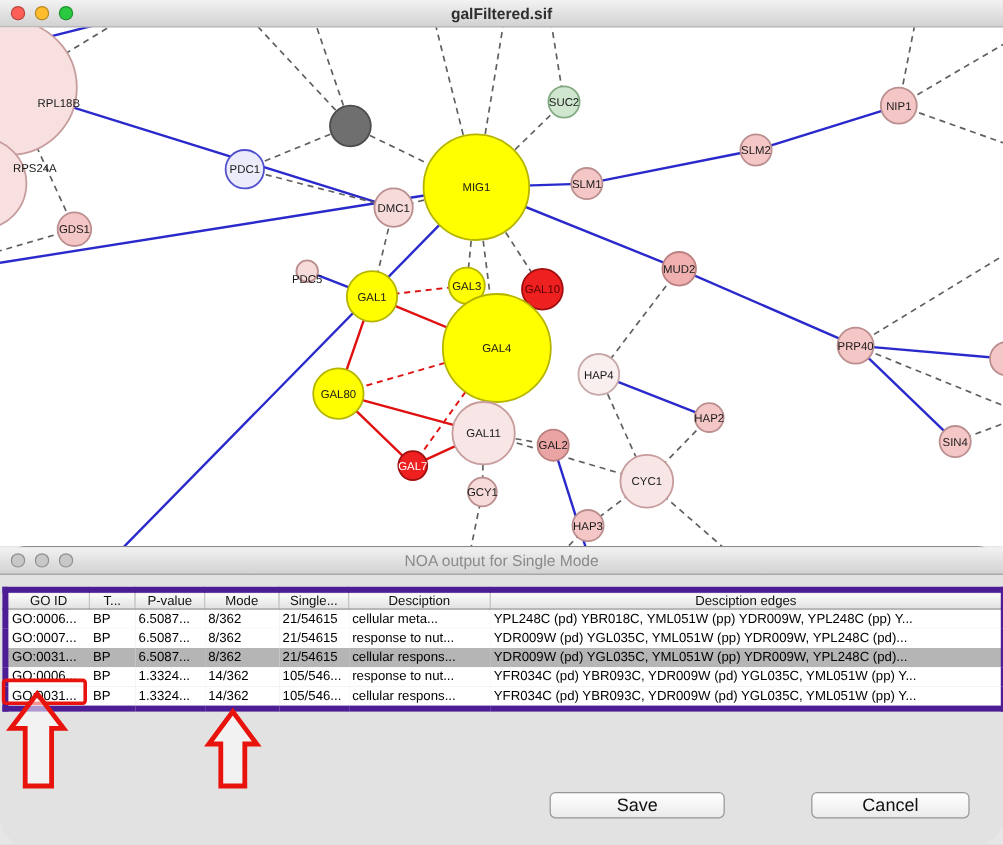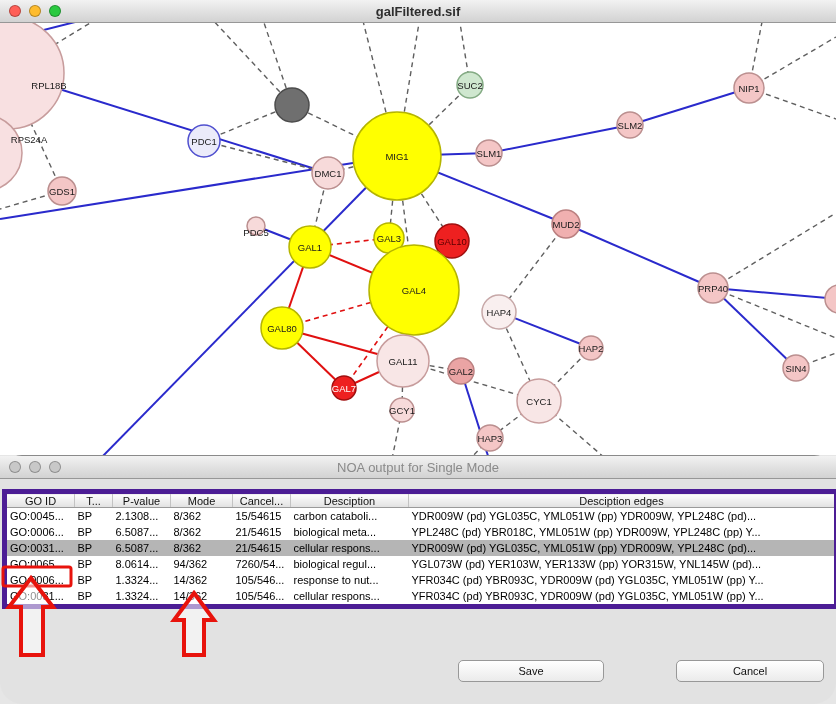--- a/index.html
+++ b/index.html
@@ -44,24 +44,24 @@
     height: 16px; line-height: 16px; padding: 0 3px;
     white-space: nowrap; overflow: hidden; background: #ffffff; color: #000;
   }
   tbody tr.selected td { background: #b5b5b5; }
 
   .btn {
     position: absolute; height: 22px;
     border: 1px solid #989898; border-radius: 5px;
     background: linear-gradient(#ffffff, #ebebeb);
     font-family: "Liberation Sans", sans-serif;
-    font-size: 11px; color: #111; cursor: default;
+    font-size: 15px; color: #111; cursor: default;
   }
   #save-btn   { left: 458px; top: 204px; width: 146px; }
-  #cancel-btn { left: 676px; top: 204px; width: 148px; }
+  #cancel-btn { left: 676px; top: 204px; width: 132px; }
 
   
   .overlay { position: absolute; top: 0; left: 0; width: 836px; height: 704px; pointer-events: none; z-index: 20; }
 </style>
 </head>
 <body>
 
 <div class="stage">
 
   <section class="win-top">
@@ -212,63 +212,54 @@
             <col style="width:58px">
             <col style="width:118px">
           <col style="width:428px">
         </colgroup>
         <thead>
             <tr id="header-row">
               <th>GO ID</th>
               <th>T...</th>
               <th>P-value</th>
               <th>Mode</th>
-              <th>Cancel...</th>
+              <th>Single...</th>
               <th>Desciption</th>
               <th>Desciption edges</th>
             </tr>
           </thead>
         <tbody id="table-body">
-            <tr>
-              <td>GO:0045...</td>
-              <td>BP</td>
-              <td>2.1308...</td>
-              <td>8/362</td>
-              <td>15/54615</td>
-              <td>carbon cataboli...</td>
-              <td>YDR009W (pd) YGL035C, YML051W (pp) YDR009W, YPL248C (pd)...</td>
-            </tr>
             <tr>
               <td>GO:0006...</td>
               <td>BP</td>
               <td>6.5087...</td>
               <td>8/362</td>
               <td>21/54615</td>
-              <td>biological meta...</td>
+              <td>cellular meta...</td>
               <td>YPL248C (pd) YBR018C, YML051W (pp) YDR009W, YPL248C (pp) Y...</td>
+            </tr>
+            <tr>
+              <td>GO:0007...</td>
+              <td>BP</td>
+              <td>6.5087...</td>
+              <td>8/362</td>
+              <td>21/54615</td>
+              <td>response to nut...</td>
+              <td>YDR009W (pd) YGL035C, YML051W (pp) YDR009W, YPL248C (pd)...</td>
             </tr>
             <tr class="selected">
               <td>GO:0031...</td>
               <td>BP</td>
               <td>6.5087...</td>
               <td>8/362</td>
               <td>21/54615</td>
               <td>cellular respons...</td>
               <td>YDR009W (pd) YGL035C, YML051W (pp) YDR009W, YPL248C (pd)...</td>
             </tr>
             <tr>
-              <td>GO:0065...</td>
-              <td>BP</td>
-              <td>8.0614...</td>
-              <td>94/362</td>
-              <td>7260/54...</td>
-              <td>biological regul...</td>
-              <td>YGL073W (pd) YER103W, YER133W (pp) YOR315W, YNL145W (pd)...</td>
-            </tr>
-            <tr>
               <td>GO:0006...</td>
               <td>BP</td>
               <td>1.3324...</td>
               <td>14/362</td>
               <td>105/546...</td>
               <td>response to nut...</td>
               <td>YFR034C (pd) YBR093C, YDR009W (pd) YGL035C, YML051W (pp) Y...</td>
             </tr>
             <tr>
               <td>GO:0031...</td>

